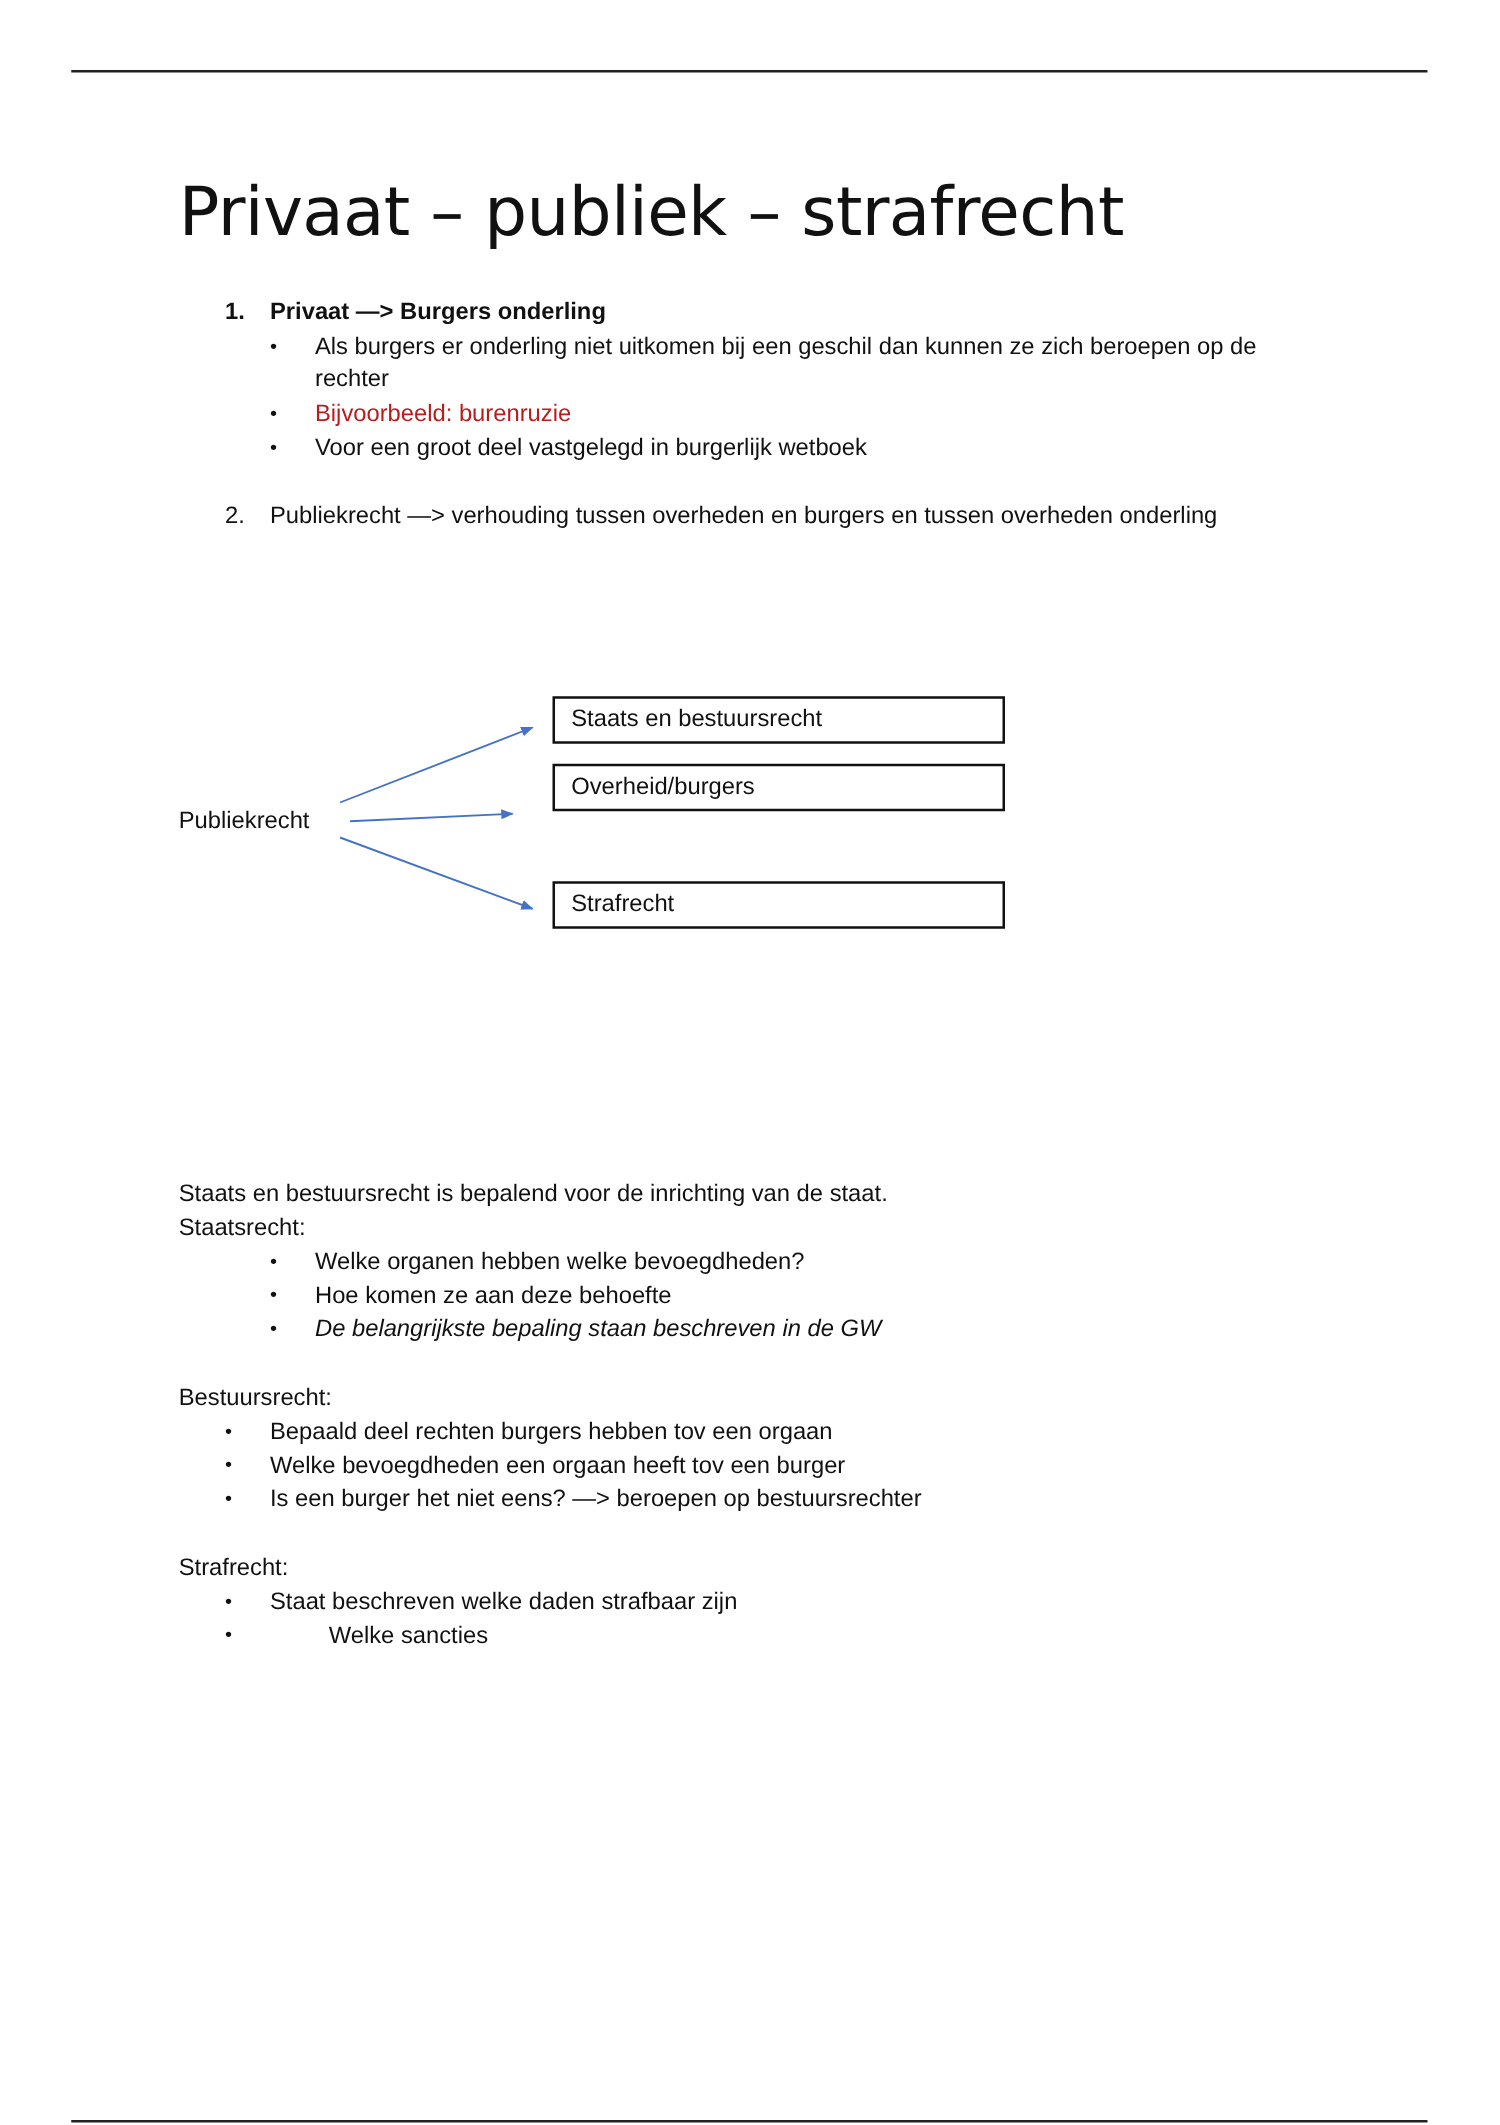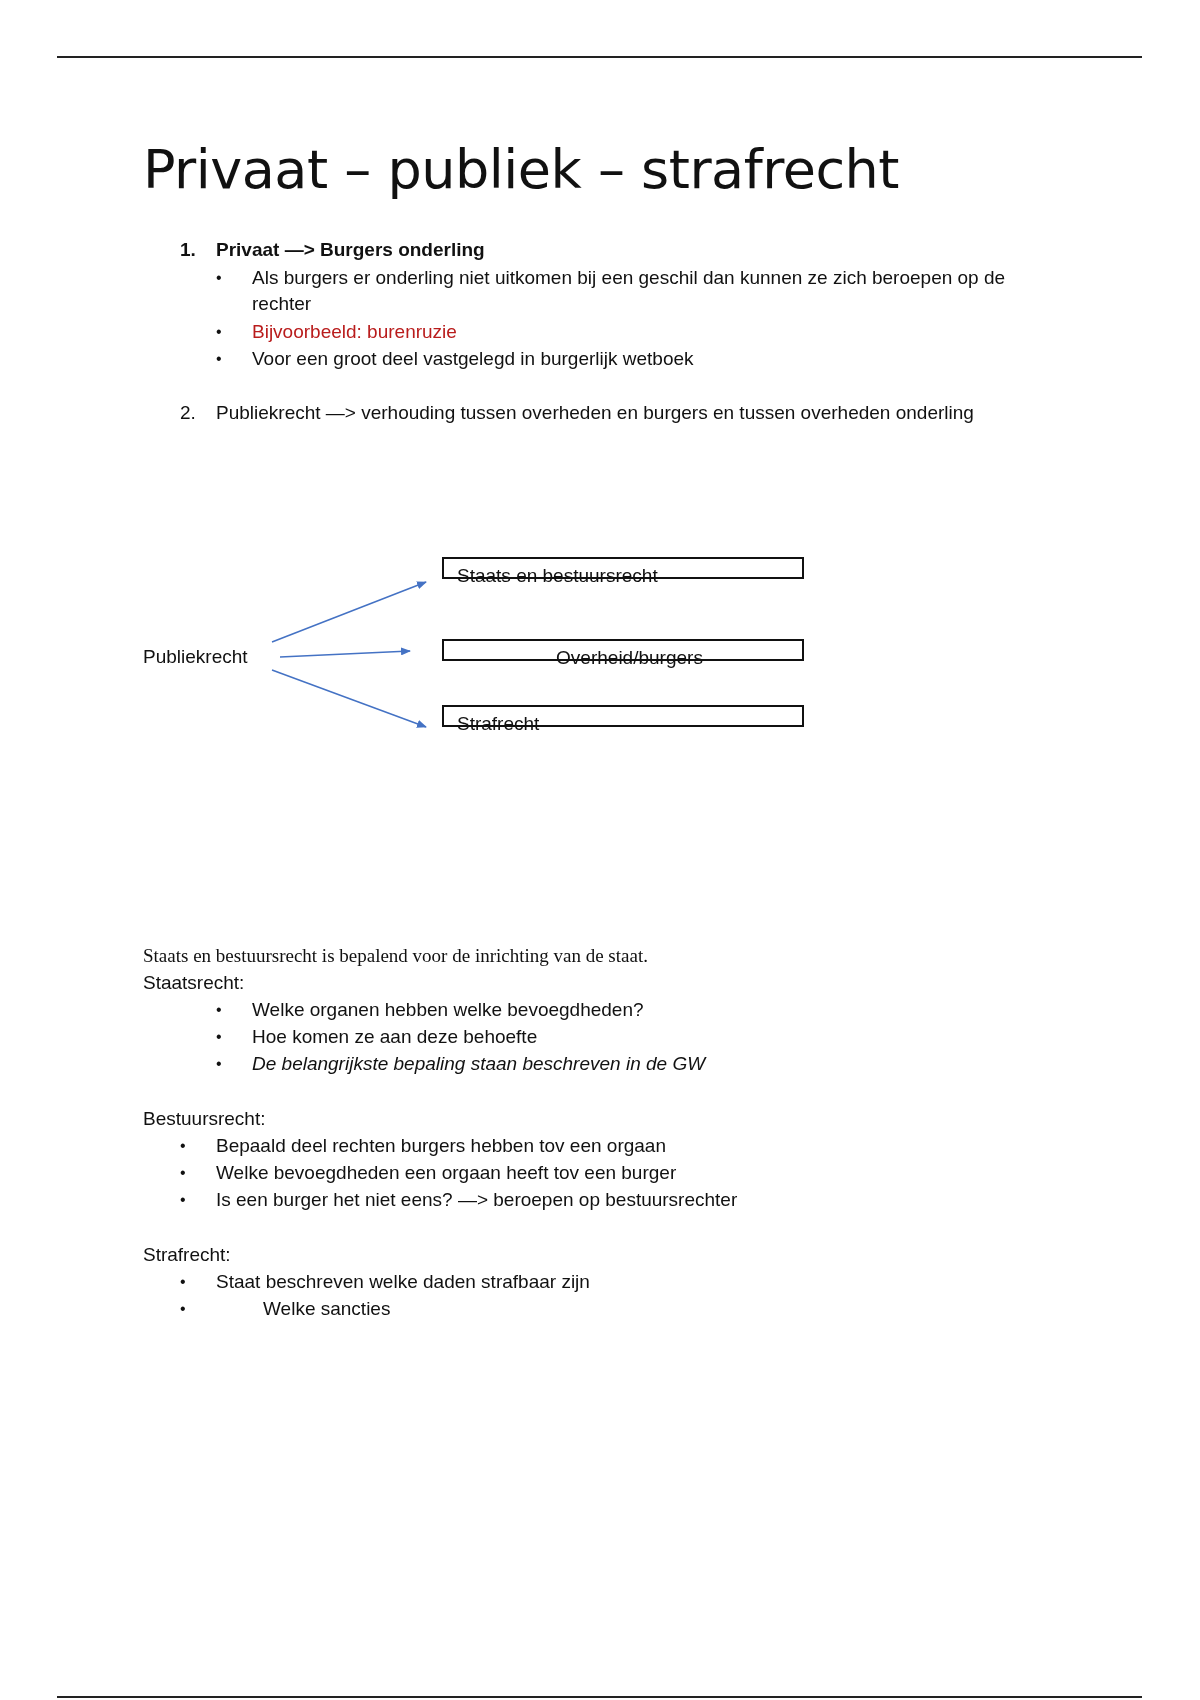--- a/index.html
+++ b/index.html
@@ -15,21 +15,21 @@
       font-family: "DejaVu Sans", sans-serif; font-weight: normal;
       font-size: 54px; line-height: 60px; color: #111; letter-spacing: -0.5px;
     }
     .body-text { font-size: 19px; line-height: 27px; }
     .abs { position: absolute; }
     .num { position: absolute; width: 30px; }
     .bullet { position: absolute; width: 20px; font-size: 16px; }
     .bold { font-weight: bold; }
     .green { color: #2bb673; }
     .box {
-      position: absolute; left: 442px; width: 362px; height: 22px;
+      position: absolute; left: 442px; width: 362px; height: 38px;
       border: 2px solid #111; box-sizing: border-box;
       font-size: 19px; line-height: 34px; padding-left: 13px;
     }
     svg.arrows { position: absolute; left: 0; top: 0; width: 1200px; height: 1700px; pointer-events: none; }
   </style>
 </head>
 <body>
 
 <div class="rule top"></div>
 
@@ -63,26 +63,26 @@
       <marker id="ah" markerWidth="10" markerHeight="8" refX="9" refY="4" orient="auto" markerUnits="userSpaceOnUse">
         <path d="M0,0 L10,4 L0,8 Z" fill="#4472c4"></path>
       </marker>
     </defs>
     <line x1="272" y1="642" x2="426" y2="582" stroke="#4472c4" stroke-width="1.5" marker-end="url(#ah)"></line>
     <line x1="280" y1="657" x2="410" y2="651" stroke="#4472c4" stroke-width="1.5" marker-end="url(#ah)"></line>
     <line x1="272" y1="670" x2="426" y2="727" stroke="#4472c4" stroke-width="1.5" marker-end="url(#ah)"></line>
   </svg>
 
   <div class="box" style="top:557px;">Staats en bestuursrecht</div>
-  <div class="box" style="top:639px;text-align:center;">Overheid/burgers</div>
+  <div class="box" style="top:611px;">Overheid/burgers</div>
   <div class="box" style="top:705px;">Strafrecht</div>
 </div>
 
 <div class="body-text">
-  <span class="abs" style="left:143px; top:942px;font-family:Liberation Serif, serif;">Staats en bestuursrecht is bepalend voor de inrichting van de staat.</span>
+  <span class="abs" style="left:143px; top:942px;">Staats en bestuursrecht is bepalend voor de inrichting van de staat.</span>
   <span class="abs" style="left:143px; top:969px;">Staatsrecht:</span>
 
   <span class="bullet abs" style="left:216px; top:996px;">•</span>
   <span class="abs" style="left:252px; top:996px;">Welke organen hebben welke bevoegdheden?</span>
   <span class="bullet abs" style="left:216px; top:1023px;">•</span>
   <span class="abs" style="left:252px; top:1023px;">Hoe komen ze aan deze behoefte</span>
   <span class="bullet abs" style="left:216px; top:1050px;">•</span>
   <span class="abs" style="left:252px; top:1050px;font-style:italic;">De belangrijkste bepaling staan beschreven in de GW</span>
 </div>
 

